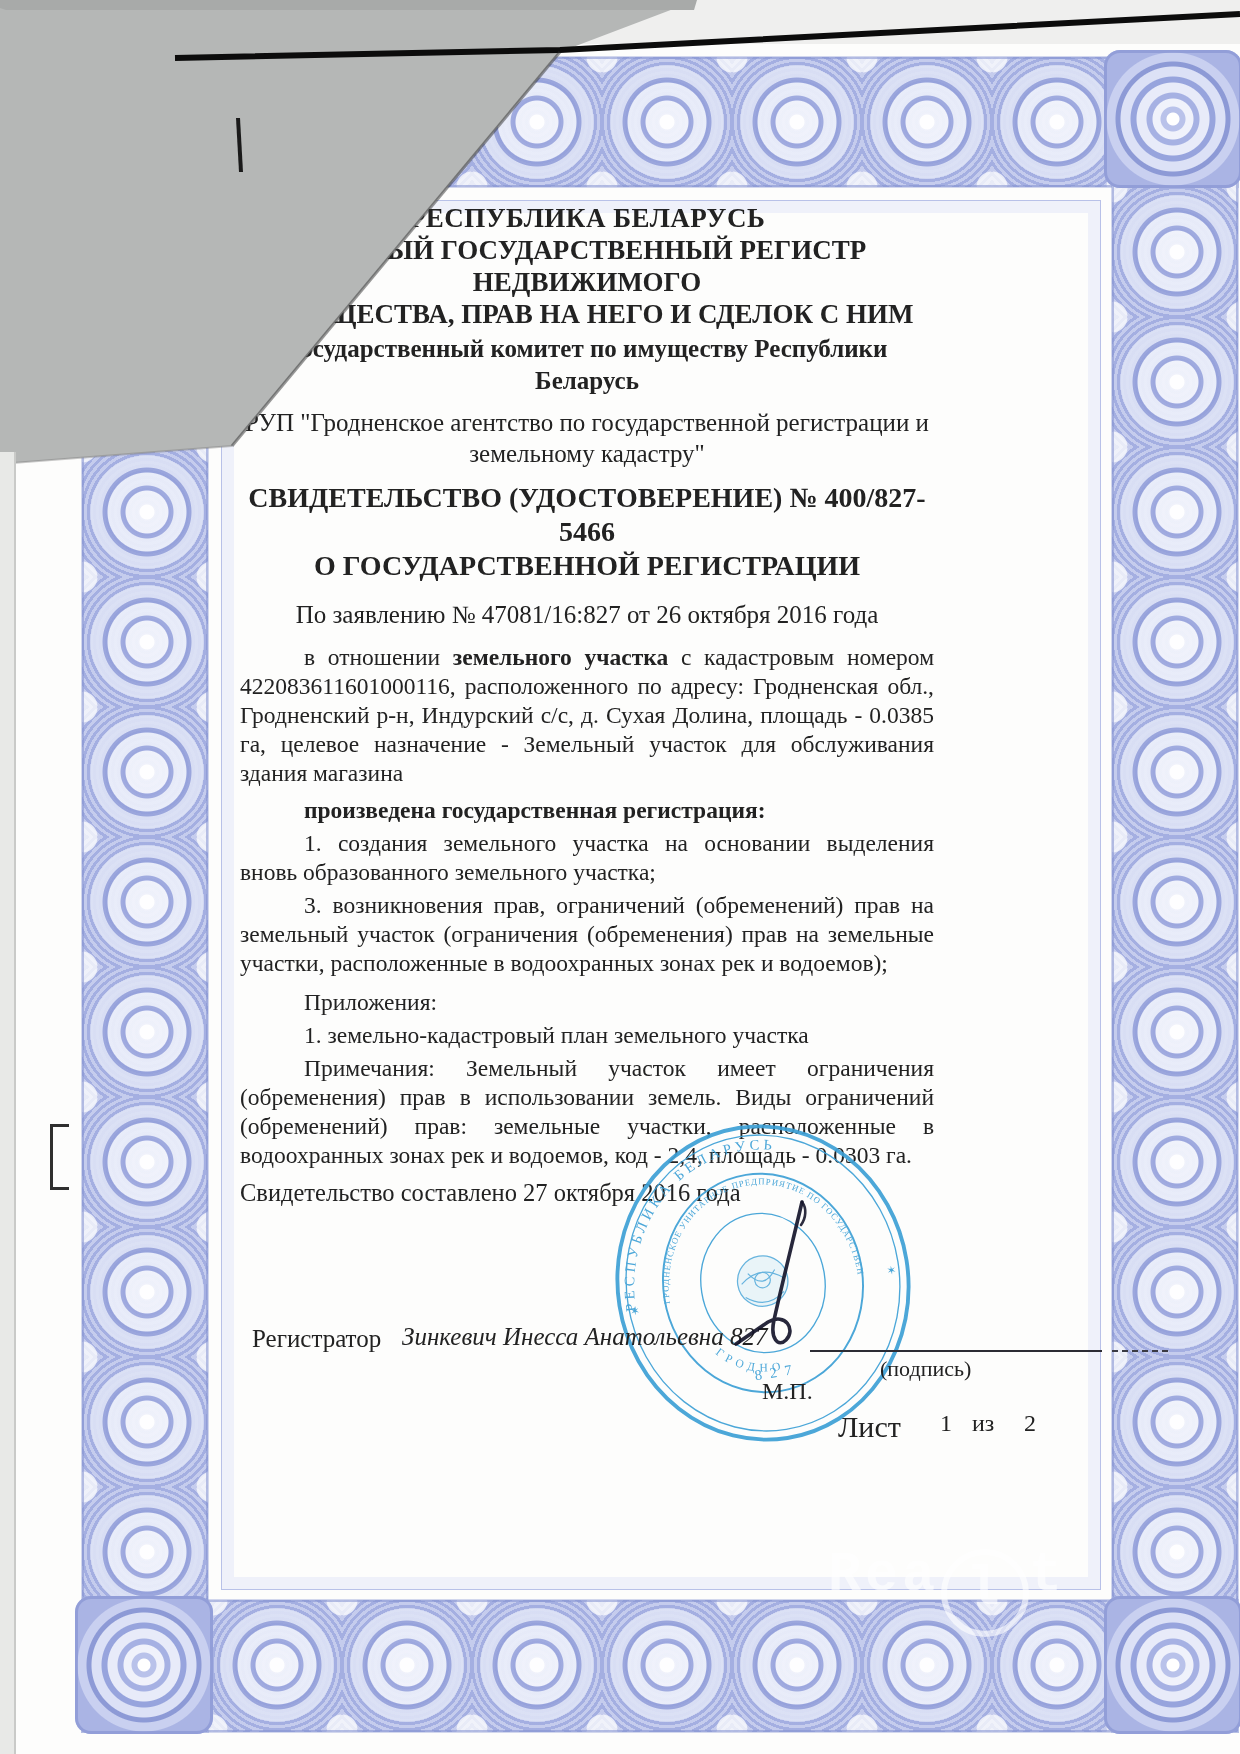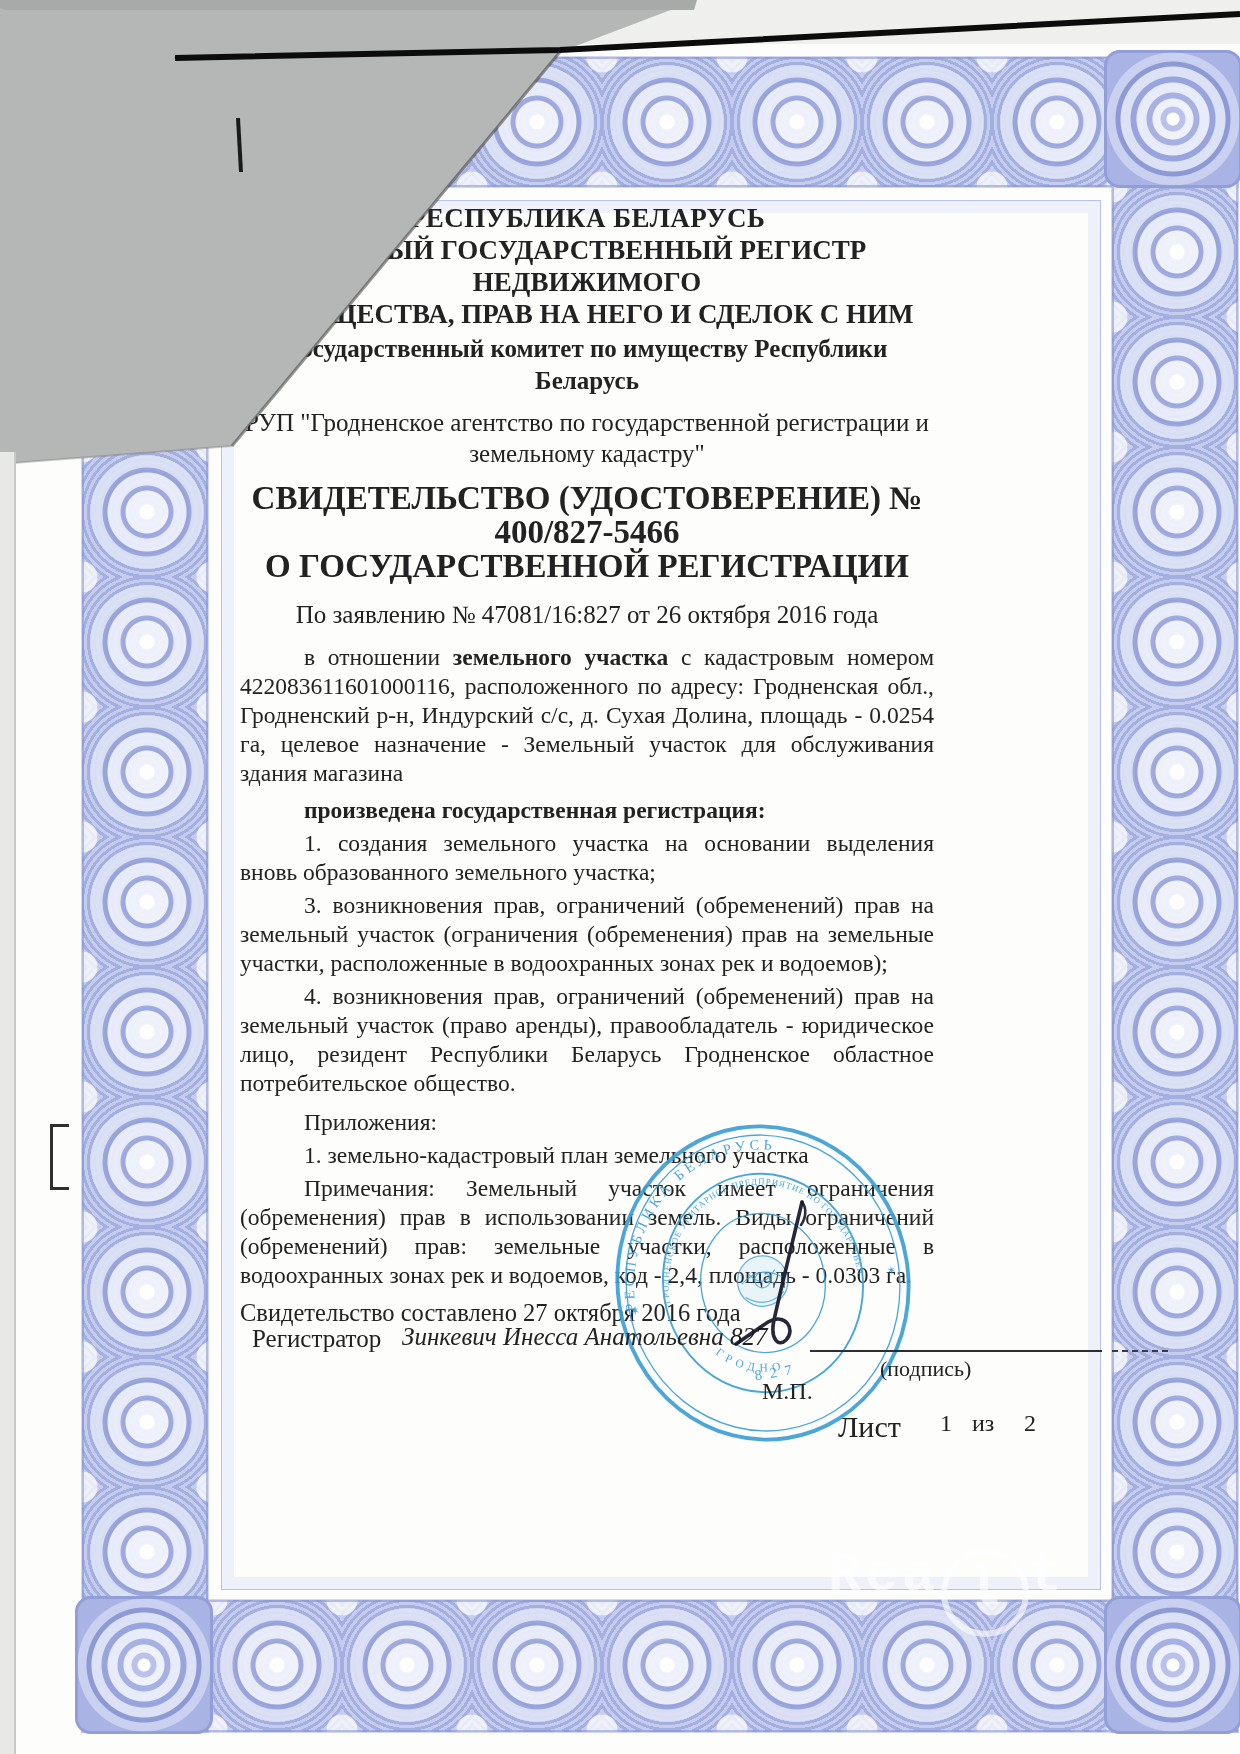--- a/index.html
+++ b/index.html
@@ -46,21 +46,21 @@
   .content{position:absolute;left:240px;top:202px;width:694px;z-index:3;
     font-size:23.5px;line-height:29px;}
   .center{text-align:center;}
   .just{text-align:justify;}
   .ind{text-indent:64px;}
   .b{font-weight:bold;}
   .h-country{font-size:27px;line-height:32px;font-weight:bold;letter-spacing:.5px;}
   .h-registry{font-size:27px;line-height:32px;font-weight:bold;}
   .h-committee{font-size:25px;line-height:32px;font-weight:bold;margin-top:3px;}
   .h-agency{font-size:25px;line-height:31px;margin-top:10px;}
-  .h-title{font-size:33px;line-height:34px;font-weight:bold;margin-top:12px;}
+  .h-title{font-size:28px;line-height:34px;font-weight:bold;margin-top:12px;}
   .app-line{font-size:25px;line-height:32px;margin-top:16px;}
   .content p{margin:0 0 4px 0;}
   .subject{margin-top:12px !important;}
   .reg-head{margin-top:8px !important;}
   .attach-head{margin-top:10px !important;}
   .composed{margin-top:8px !important;font-size:24.5px;}
 
   
   .abs{position:absolute;z-index:5;}
   .registrar-label{left:252px;top:1325px;font-size:25px;}
@@ -119,27 +119,26 @@
   <div class="content">
     <div class="center h-country">РЕСПУБЛИКА БЕЛАРУСЬ</div>
     <div class="center h-registry">ЕДИНЫЙ ГОСУДАРСТВЕННЫЙ РЕГИСТР НЕДВИЖИМОГО</div>
     <div class="center h-registry">ИМУЩЕСТВА, ПРАВ НА НЕГО И СДЕЛОК С НИМ</div>
     <div class="center h-committee">Государственный комитет по имуществу Республики Беларусь</div>
     <div class="center h-agency">РУП "Гродненское агентство по государственной регистрации и земельному кадастру"</div>
     <div class="center h-title">СВИДЕТЕЛЬСТВО (УДОСТОВЕРЕНИЕ) № 400/827-5466</div>
     <div class="center h-title" style="margin-top:0;">О ГОСУДАРСТВЕННОЙ РЕГИСТРАЦИИ</div>
     <div class="center app-line">По заявлению № 47081/16:827 от 26 октября 2016 года</div>
 
-    <p class="just ind subject"><span>в отношении </span><span class="b">земельного участка</span><span> с кадастровым номером 422083611601000116, расположенного по адресу: Гродненская обл., Гродненский р-н, Индурский с/с, д. Сухая Долина, площадь - 0.0254 га, целевое назначение - Земельный участок для обслуживания здания магазина</span></p>
+    <p class="just ind subject"><span>в отношении </span><span class="b">земельного участка</span><span> с кадастровым номером 422083611601000116, расположенного по адресу: Гродненская обл., Гродненский р-н, Индурский с/с, д. Сухая Долина, площадь - 0.0385 га, целевое назначение - Земельный участок для обслуживания здания магазина</span></p>
 
     <p class="ind b reg-head">произведена государственная регистрация:</p>
 
     <p class="just ind">1. создания земельного участка на основании выделения вновь образованного земельного участка;</p>
     <p class="just ind">3. возникновения прав, ограничений (обременений) прав на земельный участок (ограничения (обременения) прав на земельные участки, расположенные в водоохранных зонах рек и водоемов);</p>
-    <p class="just ind">4. возникновения прав, ограничений (обременений) прав на земельный участок (право аренды), правообладатель - юридическое лицо, резидент Республики Беларусь Гродненское областное потребительское общество.</p>
 
     <p class="ind attach-head">Приложения:</p>
     <p class="ind">1. земельно-кадастровый план земельного участка</p>
 
     <p class="just ind">Примечания: Земельный участок имеет ограничения (обременения) прав в использовании земель. Виды ограничений (обременений) прав: земельные участки, расположенные в водоохранных зонах рек и водоемов, код - 2,4, площадь - 0.0303 га.</p>
 
     <p class="composed">Свидетельство составлено 27 октября 2016 года</p>
   </div>
 
   <div class="abs registrar-label">Регистратор</div>

